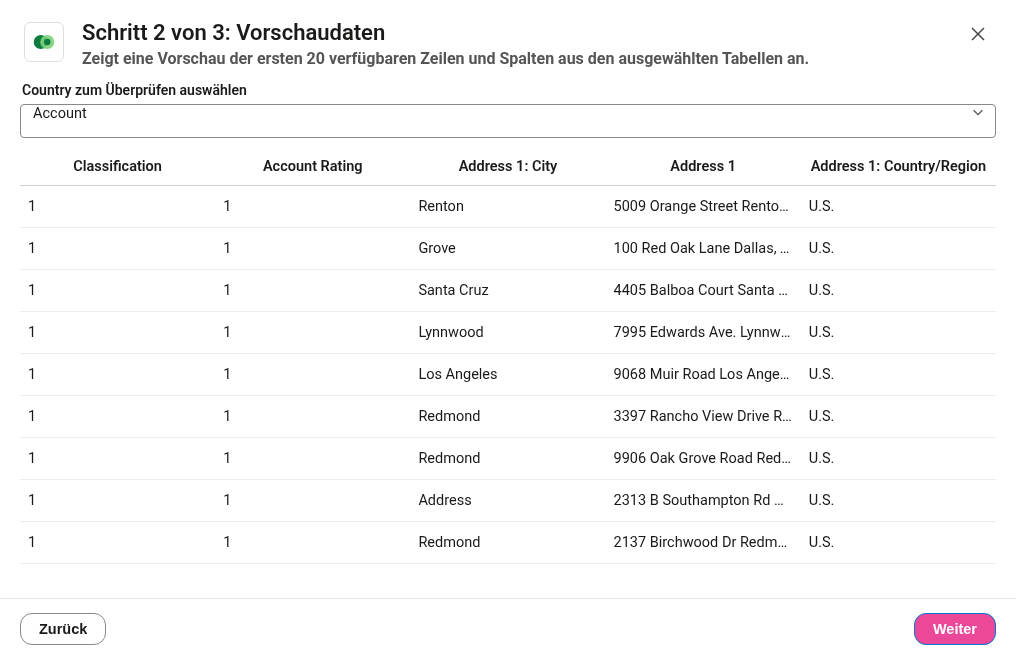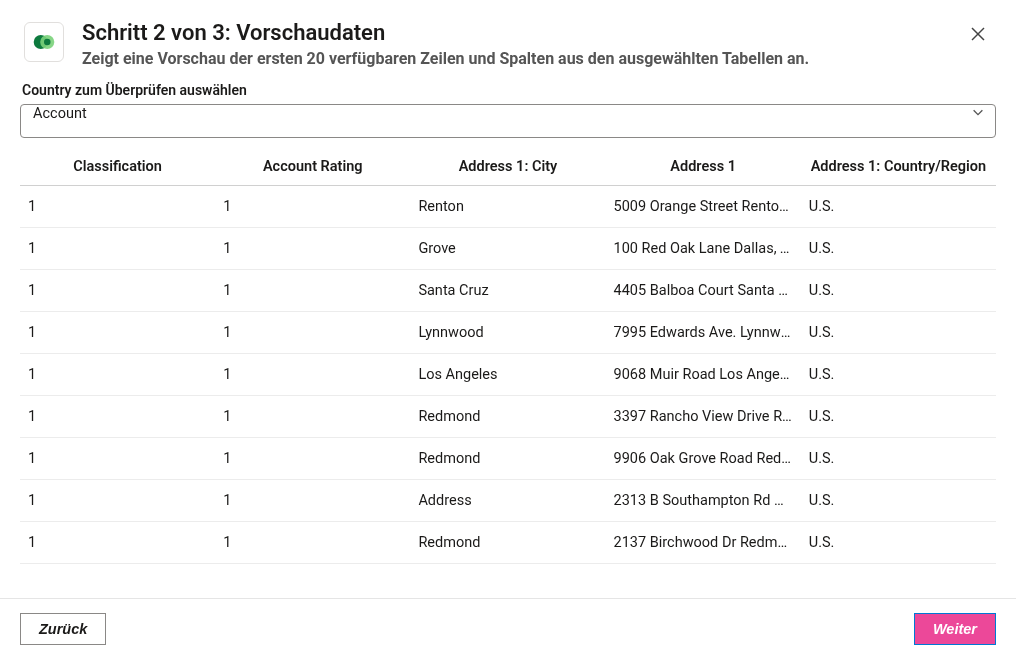--- a/index.html
+++ b/index.html
@@ -115,29 +115,28 @@
     border-top: 1px solid #e5e5e5;
     padding: 14px 20px 18px 20px;
     display: flex;
     justify-content: space-between;
     align-items: center;
     background: #fff;
   }
   .btn {
     height: 32px;
     padding: 0 18px;
-    border-radius: 0;
+    border-radius: 12px;
     font-size: 14.5px;
     font-weight: 600;
     display: inline-flex; align-items: center; justify-content: center;
     cursor: pointer;
     border: 1px solid #8a8886;
     background: #fff;
     color: #1b1a19;
-    font-style: italic;
   }
   .btn.primary {
     background: #ec4899;
     border-color: #0078d4;
     color: #fff;
   }
   .footer-right { display: flex; gap: 10px; }
 </style>
 </head>
 <body>

